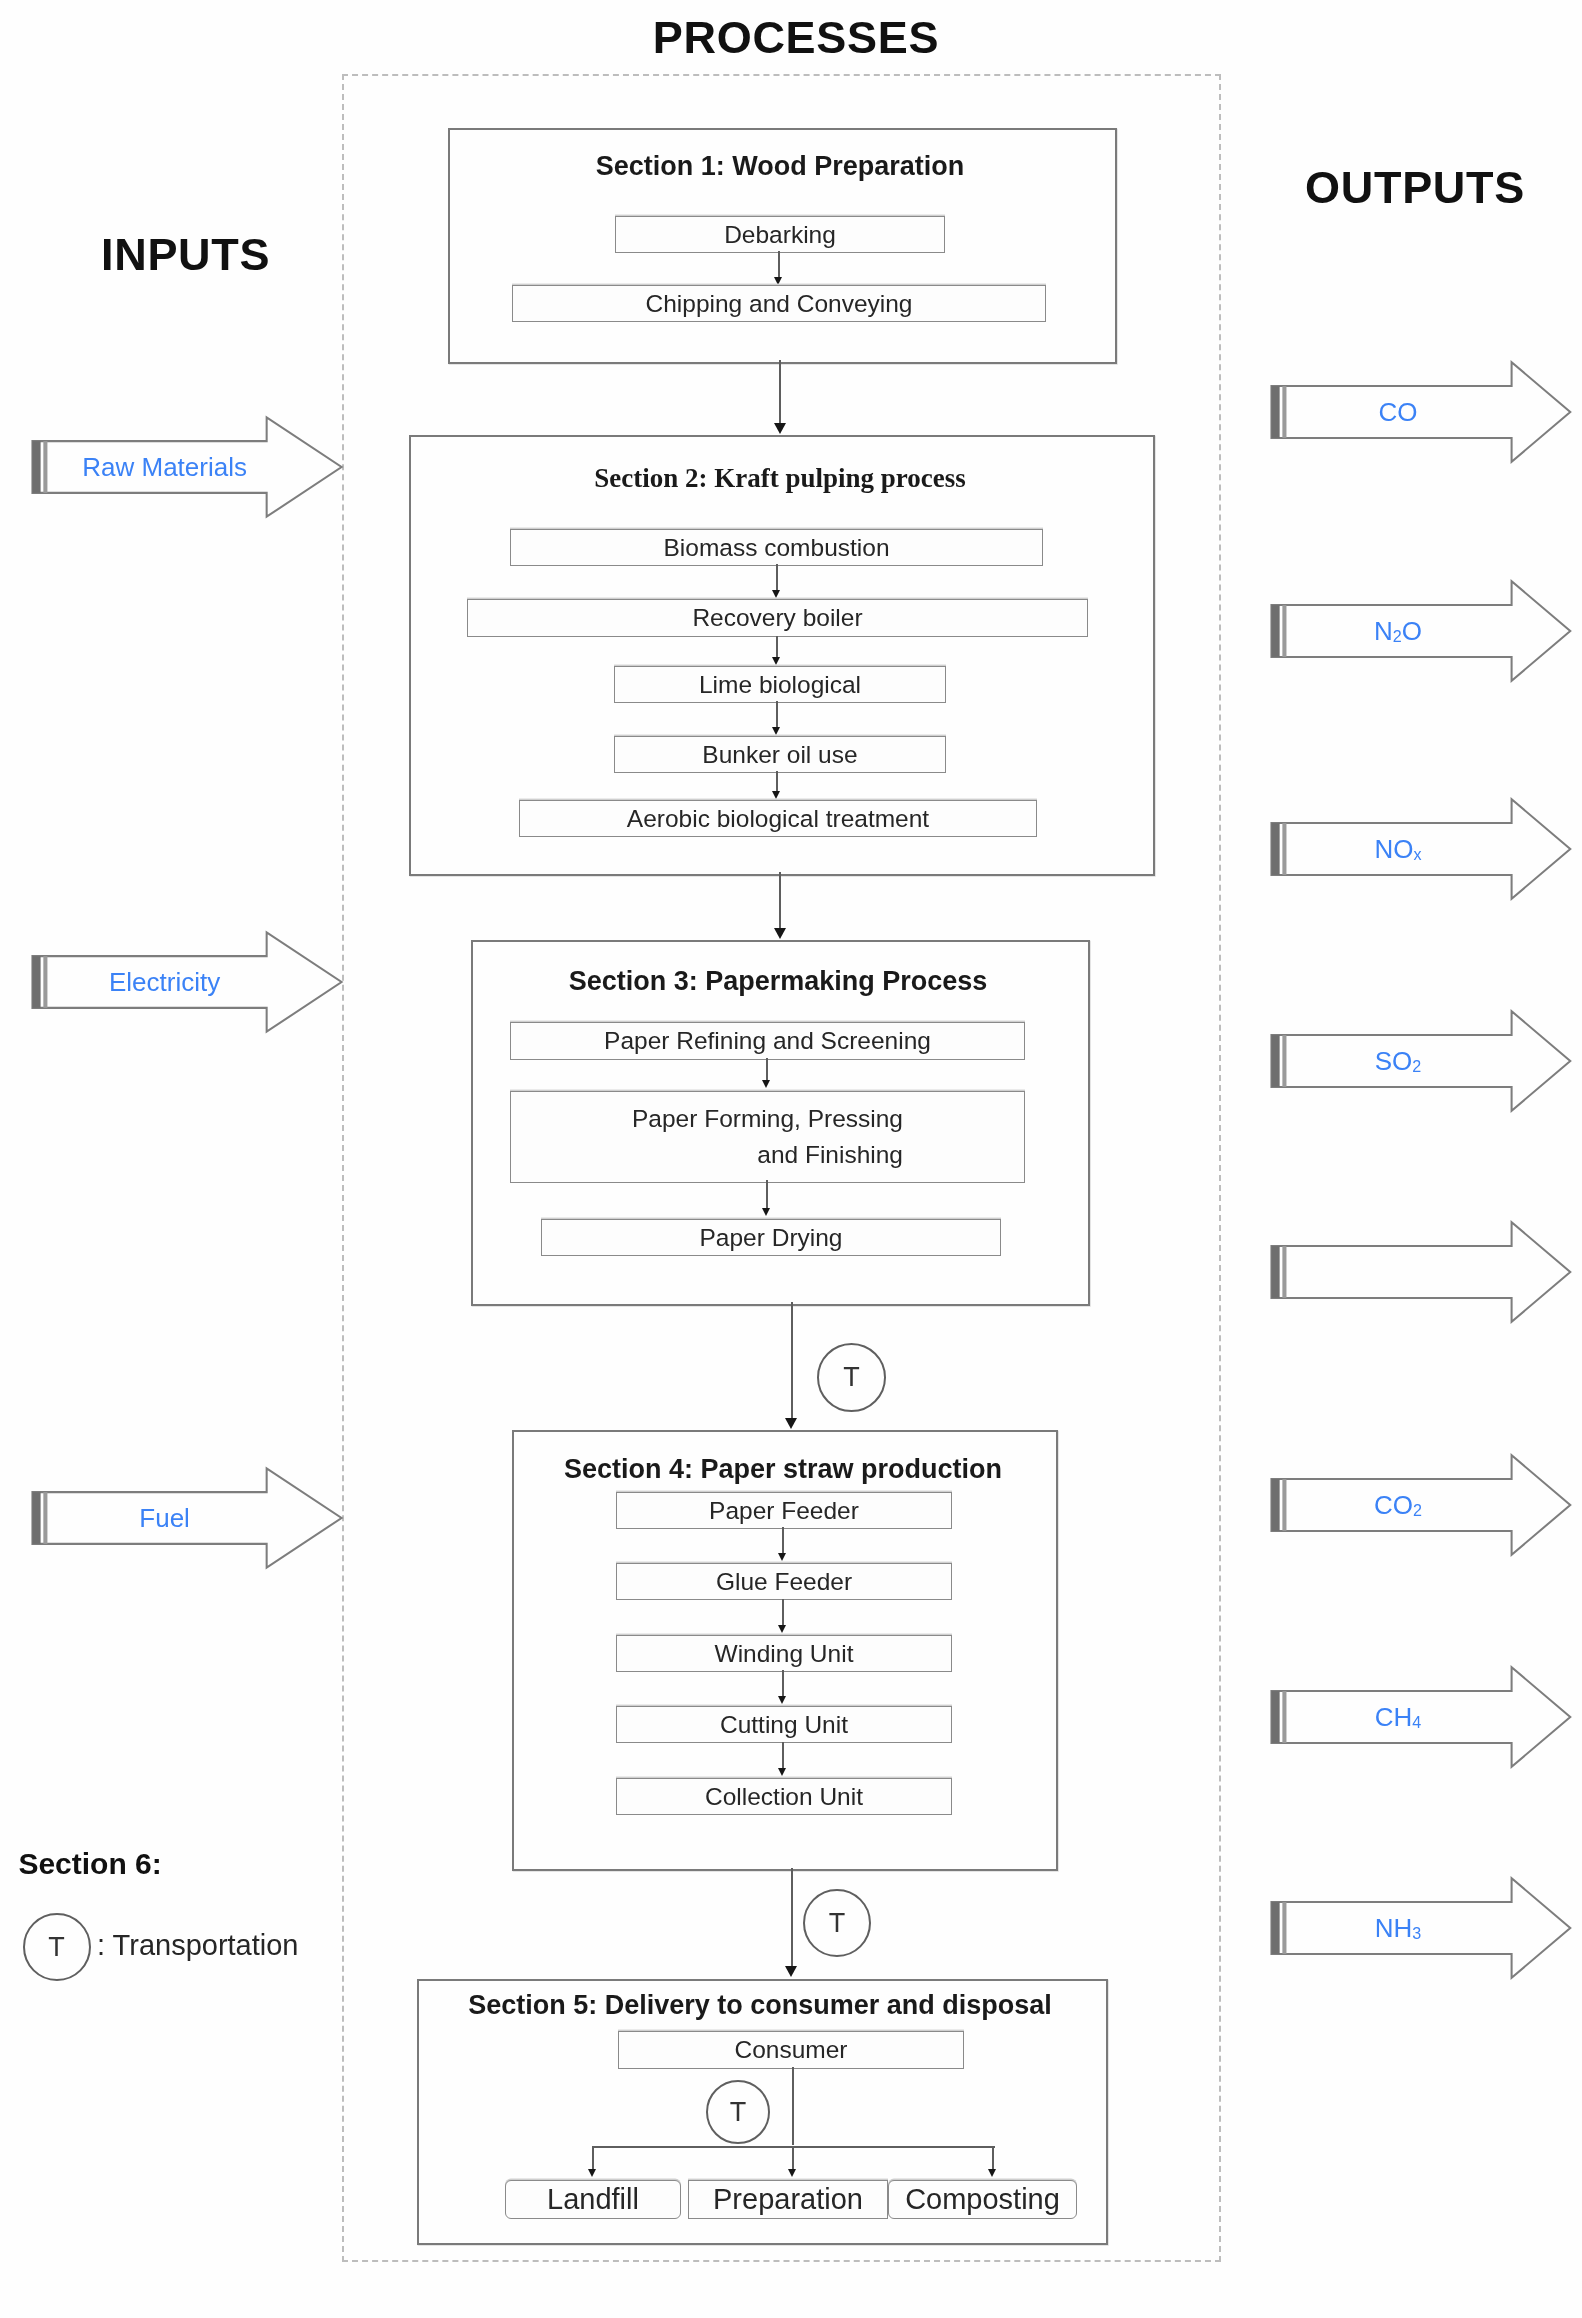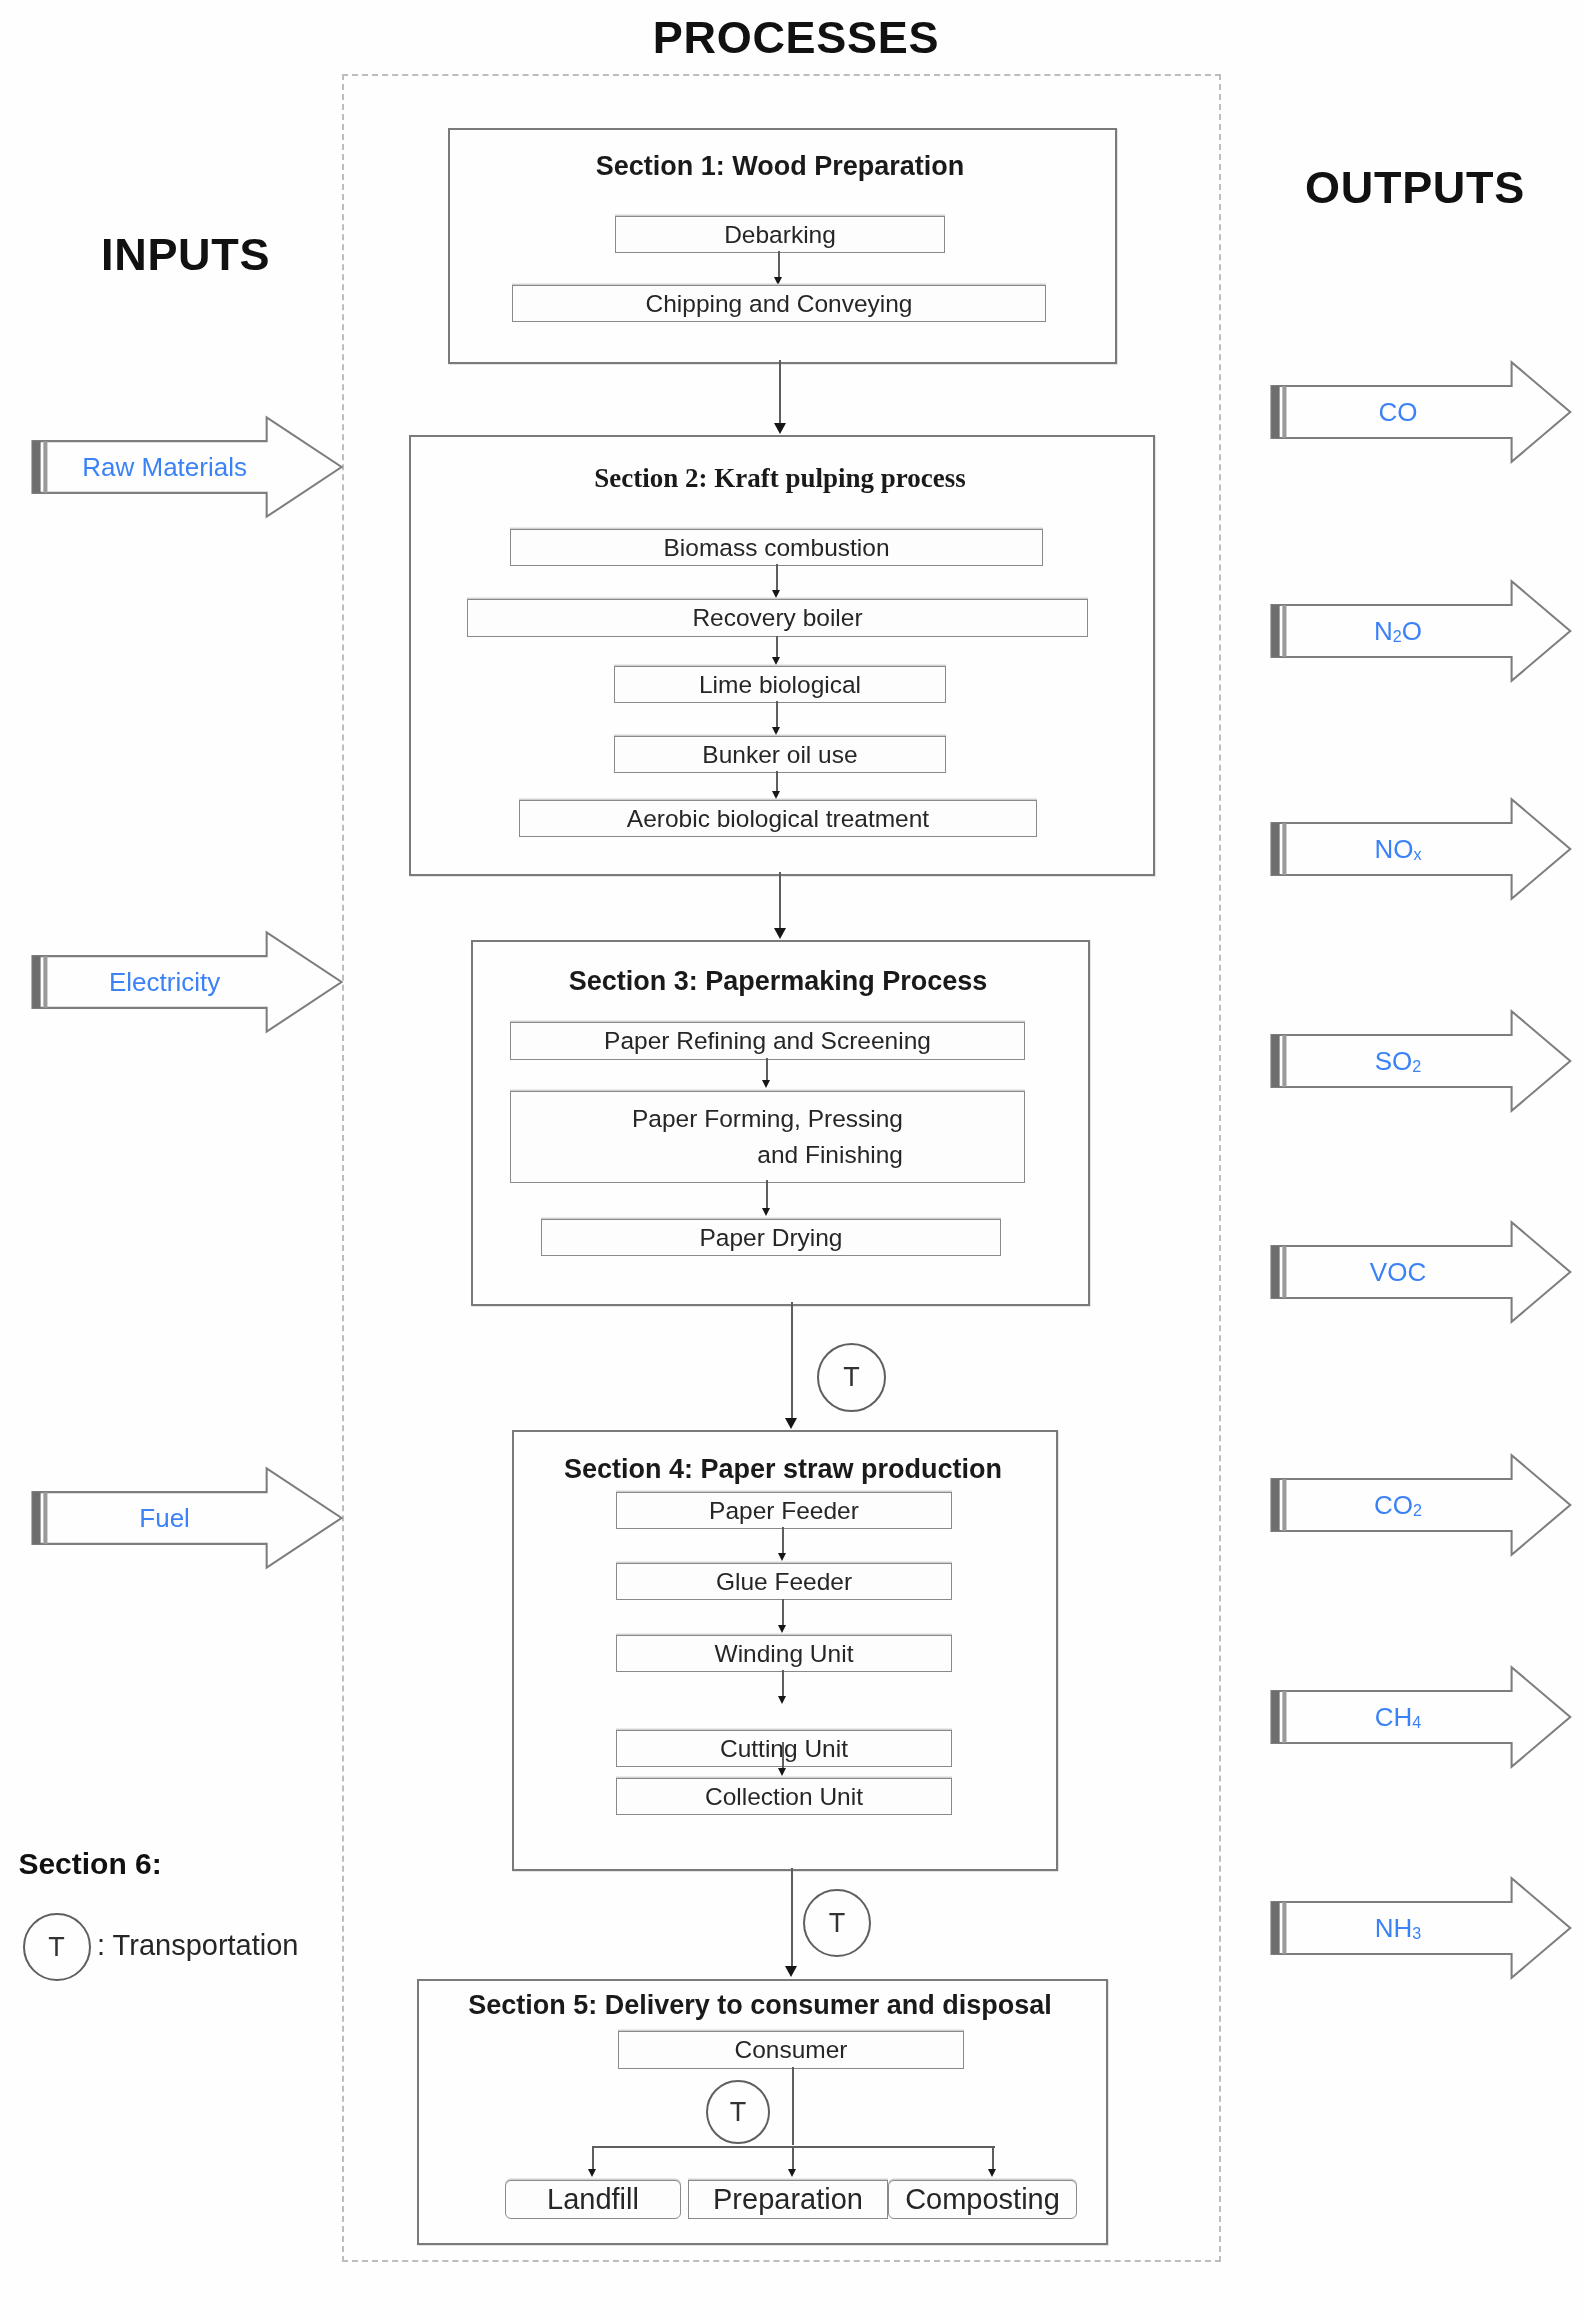--- a/index.html
+++ b/index.html
@@ -93,21 +93,21 @@
   <div class="abs section-title center-x" style="left:783px;top:1454px;">Section 4: Paper straw production</div>
   <div class="abs pbox" style="left:616px;top:1492px;width:334px;height:35px;">Paper Feeder</div>
   <div class="abs vline" style="left:782px;top:1527px;height:27px;"></div>
   <div class="abs arrowhead-down small-head" style="left:778px;top:1553px;"></div>
   <div class="abs pbox" style="left:616px;top:1563px;width:334px;height:35px;">Glue Feeder</div>
   <div class="abs vline" style="left:782px;top:1599px;height:27px;"></div>
   <div class="abs arrowhead-down small-head" style="left:778px;top:1625px;"></div>
   <div class="abs pbox" style="left:616px;top:1635px;width:334px;height:35px;">Winding Unit</div>
   <div class="abs vline" style="left:782px;top:1670px;height:27px;"></div>
   <div class="abs arrowhead-down small-head" style="left:778px;top:1696px;"></div>
-  <div class="abs pbox" style="left:616px;top:1706px;width:334px;height:35px;margin-top:24px;">Cutting Unit</div>
+  <div class="abs pbox" style="left:616px;top:1706px;width:334px;height:35px;">Cutting Unit</div>
   <div class="abs vline" style="left:782px;top:1742px;height:27px;"></div>
   <div class="abs arrowhead-down small-head" style="left:778px;top:1768px;"></div>
   <div class="abs pbox" style="left:616px;top:1778px;width:334px;height:35px;">Collection Unit</div>
 
   <div class="abs vline" style="left:791px;top:1868px;height:100px;"></div>
   <div class="abs arrowhead-down" style="left:785px;top:1966px;"></div>
   <div class="abs t-circle" style="left:803px;top:1889px;width:64px;height:64px;">
       <span>T</span>
     </div>
 
@@ -213,25 +213,20 @@
         <span></span>
       </div>
   </div>
 
   <div class="abs" style="left:1266px;top:1214px;width:307px;height:116px;">
     <svg class="flow-arrow" width="307" height="116" viewBox="0 0 450 170">
       <polygon points="8,47 360,47 360,12 446,85 360,158 360,123 8,123" fill="#fefefe" stroke="#7d7d7d" stroke-width="3"></polygon>
       <rect x="8" y="47" width="12" height="76" fill="#6e6e6e"></rect>
       <rect x="24" y="47" width="6" height="76" fill="#9a9a9a"></rect>
     </svg>
-    <div class="arrow-label">
-        <span>VOC</span>
-        <span class="sub"></span>
-        <span></span>
-      </div>
   </div>
 
   <div class="abs" style="left:1266px;top:1447px;width:307px;height:116px;">
     <svg class="flow-arrow" width="307" height="116" viewBox="0 0 450 170">
       <polygon points="8,47 360,47 360,12 446,85 360,158 360,123 8,123" fill="#fefefe" stroke="#7d7d7d" stroke-width="3"></polygon>
       <rect x="8" y="47" width="12" height="76" fill="#6e6e6e"></rect>
       <rect x="24" y="47" width="6" height="76" fill="#9a9a9a"></rect>
     </svg>
     <div class="arrow-label">
         <span>CO</span>

